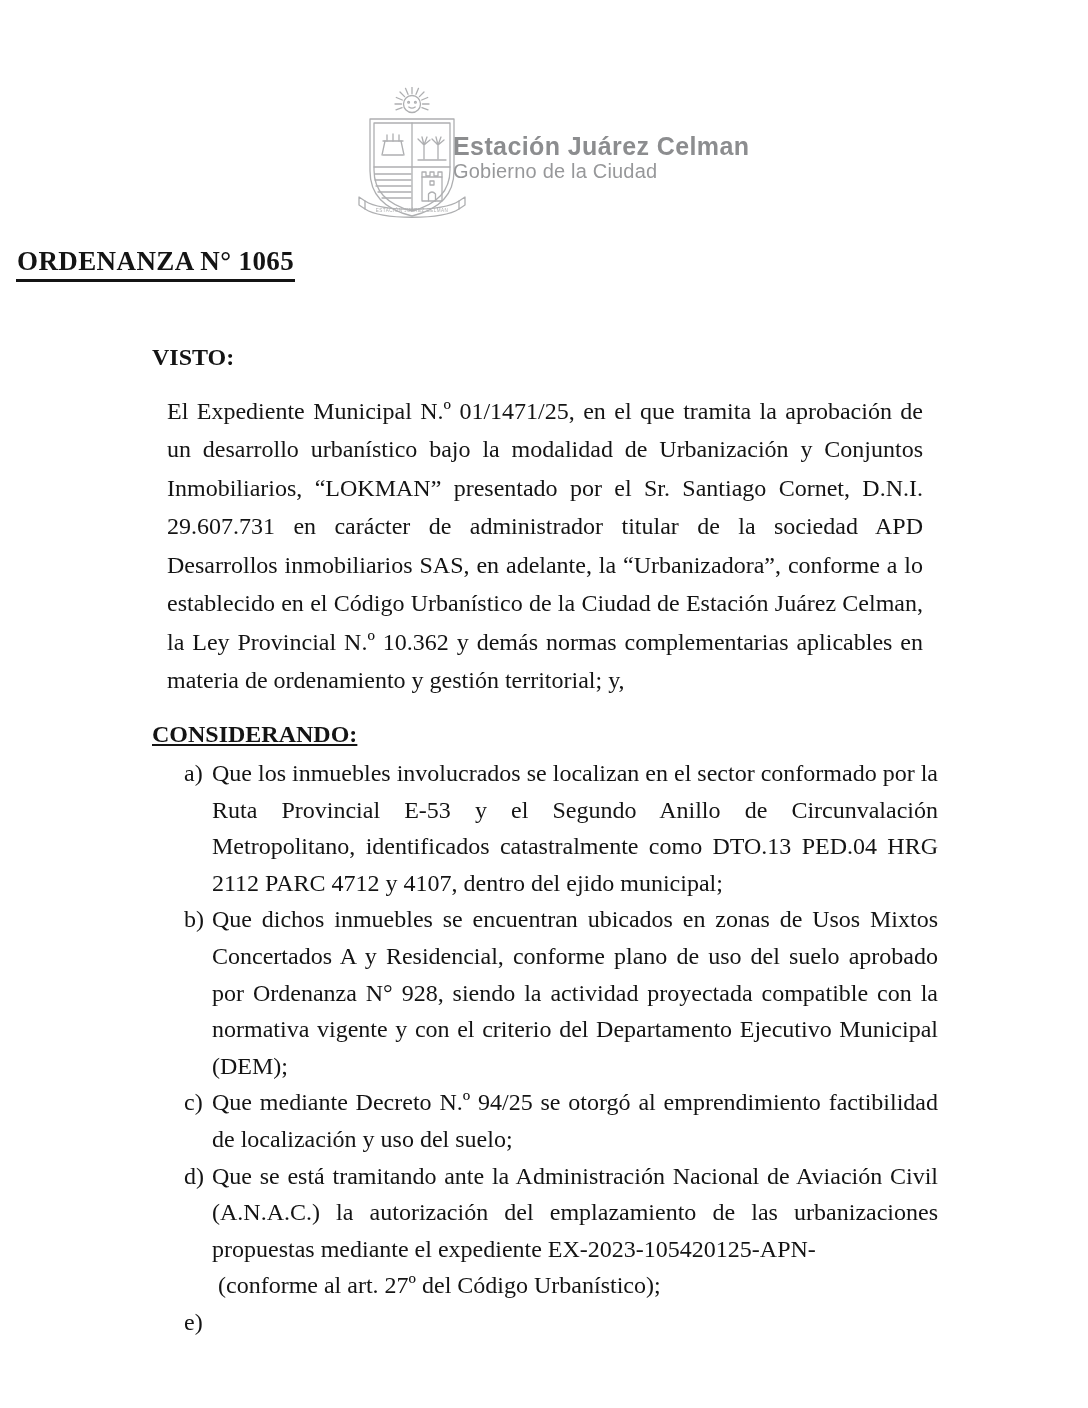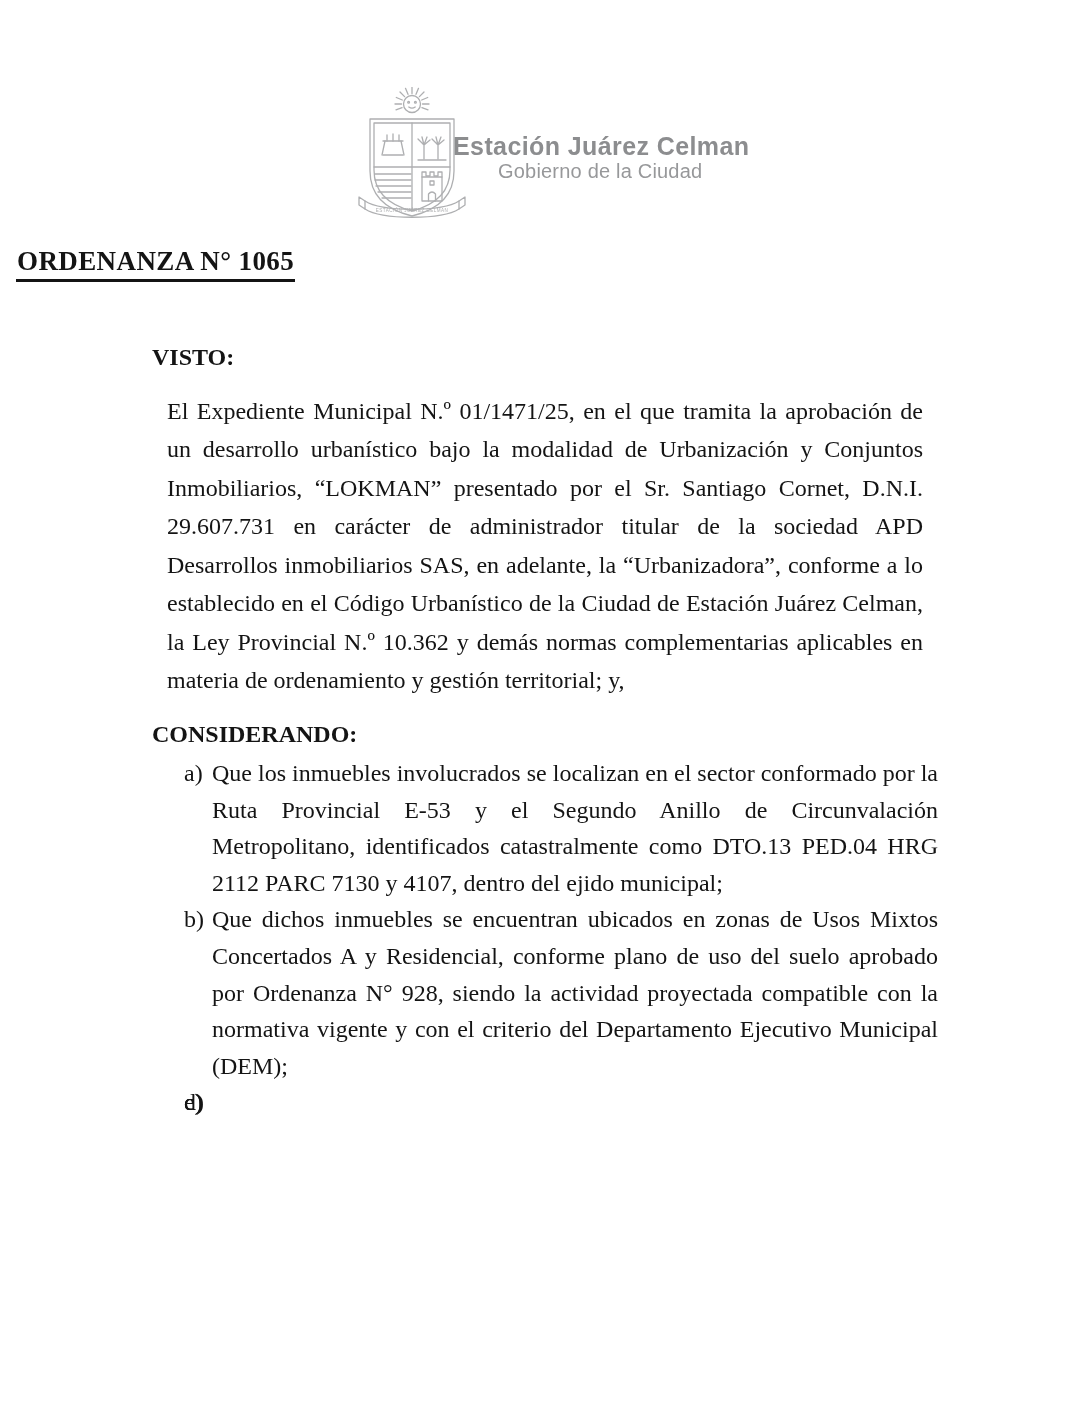--- a/index.html
+++ b/index.html
@@ -40,21 +40,20 @@
     color: var(--logo_name_gray, #8c8d8f);
     letter-spacing: 0.4px;
     line-height: 26px;
   }
   .logo-subtitle {
     font-size: 20px;
     color: var(--logo_subtitle_gray, #97989a);
     letter-spacing: 0.2px;
     line-height: 22px;
     margin-top: 1px;
-    padding-left: 45px;
   }
 
   
   .title-wrap { position: absolute; left: 16px; top: 246px; width: 100%; }
   .doc-title {
     display: inline-block;
     font-size: 27px;
     font-weight: 700;
     letter-spacing: 0.4px;
     border-bottom: 3px solid #141414;
@@ -64,21 +63,21 @@
   
   .content {
     position: absolute;
     left: 152px; top: 338px;
     width: 786px;
     font-size: 24px;
     line-height: 38.5px;
   }
   .section-label { font-weight: 700; }
   .body-par { margin: 15px; text-align: justify; }
-  .considerando-label { margin-top: 15px; }
+  .considerando-label { margin-top: 15px; text-decoration: underline; }
 
   ol.items { list-style: none; margin: 2px 0 0 0; padding: 0; line-height: 36.6px; }
   ol.items li {
     position: relative;
     padding-left: 60px;
     text-align: justify;
     margin: 0;
   }
   ol.items li .marker { position: absolute; left: 32px; top: 0; }
   ol.items li .item-text { white-space: pre-wrap; }
@@ -149,34 +148,37 @@
   </div>
 
   <div class="content">
     <div class="section-label">VISTO:</div>
     <p class="body-par">El Expediente Municipal N.º 01/1471/25, en el que tramita la aprobación de un desarrollo urbanístico bajo la modalidad de Urbanización y Conjuntos Inmobiliarios, “LOKMAN” presentado por el Sr. Santiago Cornet, D.N.I. 29.607.731 en carácter de administrador titular de la sociedad APD Desarrollos inmobiliarios SAS, en adelante, la “Urbanizadora”, conforme a lo establecido en el Código Urbanístico de la Ciudad de Estación Juárez Celman, la Ley Provincial N.º 10.362 y demás normas complementarias aplicables en materia de ordenamiento y gestión territorial; y,</p>
 
     <div class="section-label considerando-label">CONSIDERANDO:</div>
     <ol class="items" id="items">
   <li>
     <span class="marker">a)</span>
-    <span class="item-text">Que los inmuebles involucrados se localizan en el sector conformado por la Ruta Provincial E-53 y el Segundo Anillo de Circunvalación Metropolitano, identificados catastralmente como DTO.13 PED.04 HRG 2112 PARC 7130 y 4107, dentro del ejido municipal;</span>
+    <span class="item-text">Que los inmuebles involucrados se localizan en el sector conformado por la Ruta Provincial E-53 y el Segundo Anillo de Circunvalación Metropolitano, identificados catastralmente como DTO.13 PED.04 HRG 2112 PARC 4712 y 4107, dentro del ejido municipal;</span>
   </li>
 
   <li>
     <span class="marker">b)</span>
     <span class="item-text">Que dichos inmuebles se encuentran ubicados en zonas de Usos Mixtos Concertados A y Residencial, conforme plano de uso del suelo aprobado por Ordenanza N° 928, siendo la actividad proyectada compatible con la normativa vigente y con el criterio del Departamento Ejecutivo Municipal (DEM);</span>
   </li>
 
   <li>
     <span class="marker">c)</span>
+    <span class="item-text">Que mediante Decreto N.º 94/25 se otorgó al emprendimiento factibilidad de localización y uso del suelo;</span>
   </li>
 
   <li>
     <span class="marker">d)</span>
+    <span class="item-text">Que se está tramitando ante la Administración Nacional de Aviación Civil (A.N.A.C.) la autorización del emplazamiento de las urbanizaciones propuestas mediante el expediente EX-2023-105420125-APN-
+ (conforme al art. 27º del Código Urbanístico);</span>
   </li>
 
   <li>
     <span class="marker">e)</span>
   </li>
 </ol>
   </div>
 
 </div>
 

